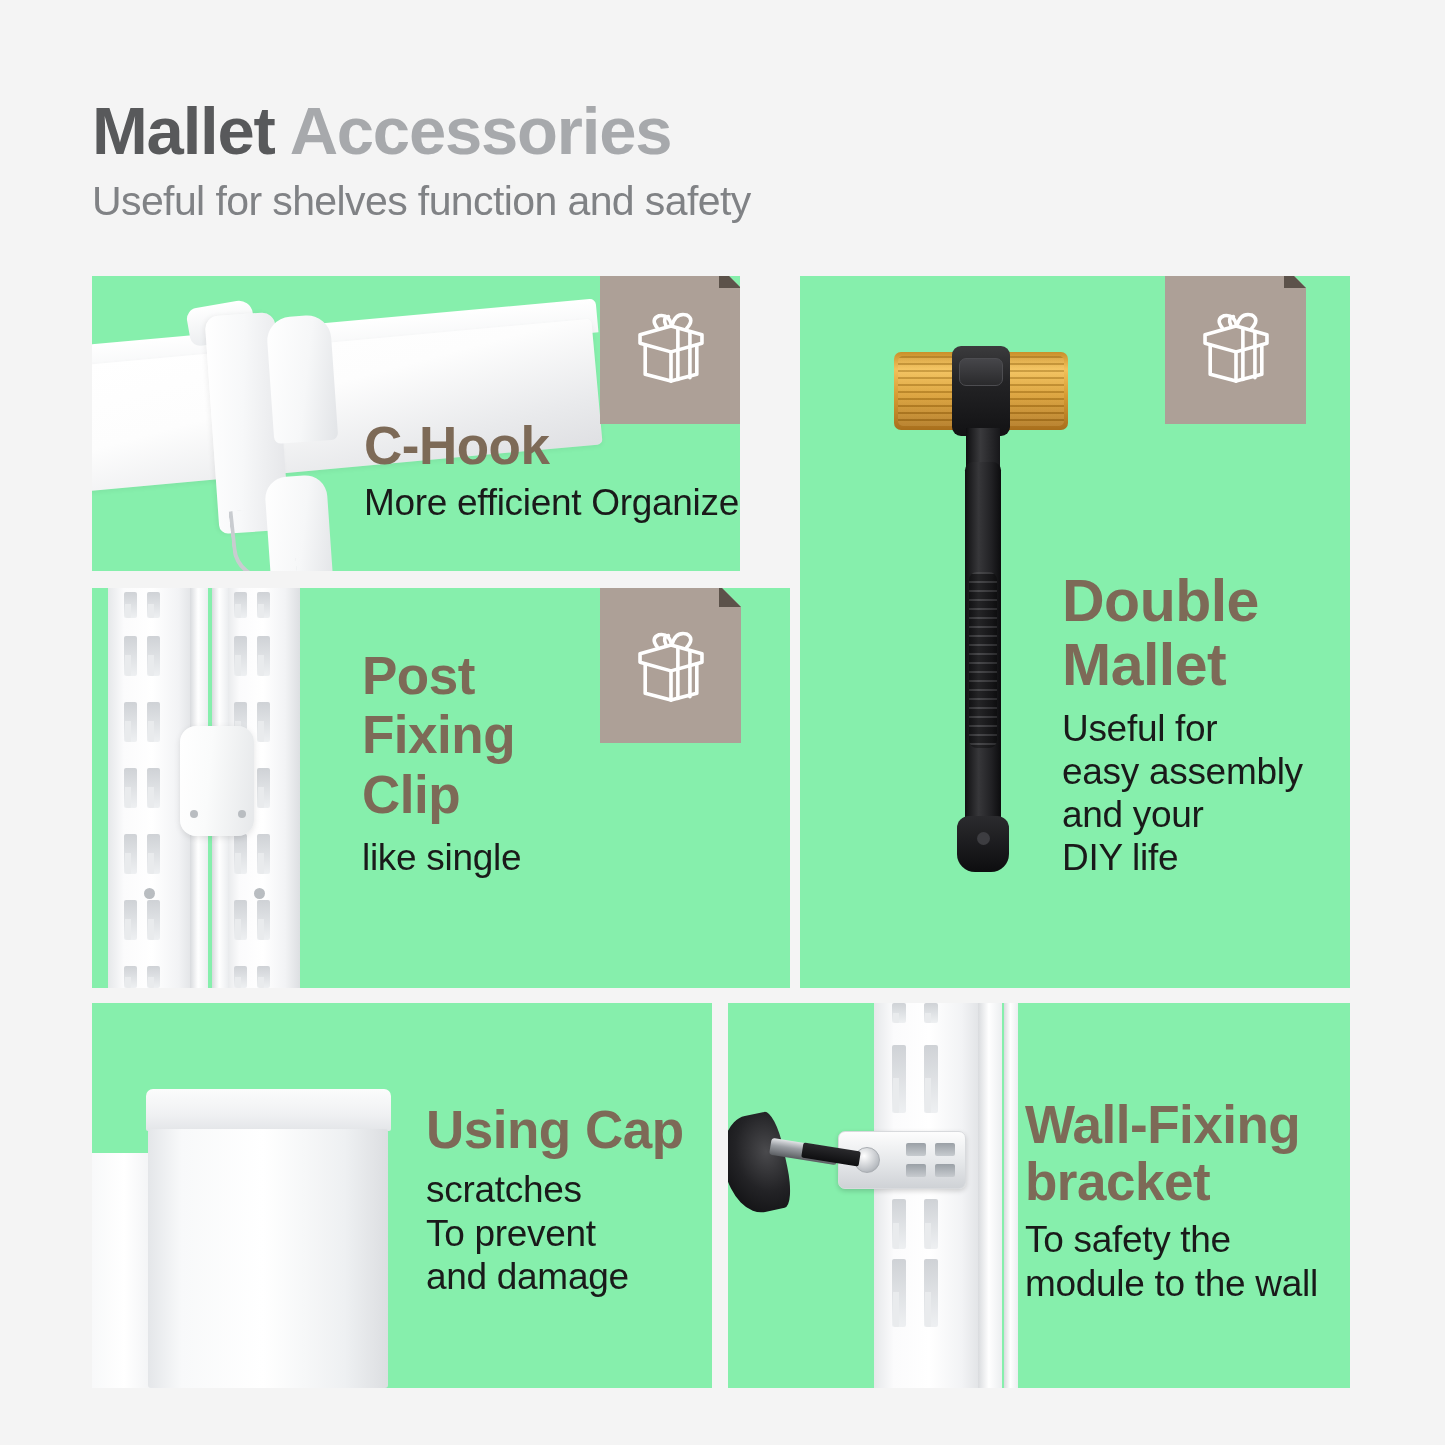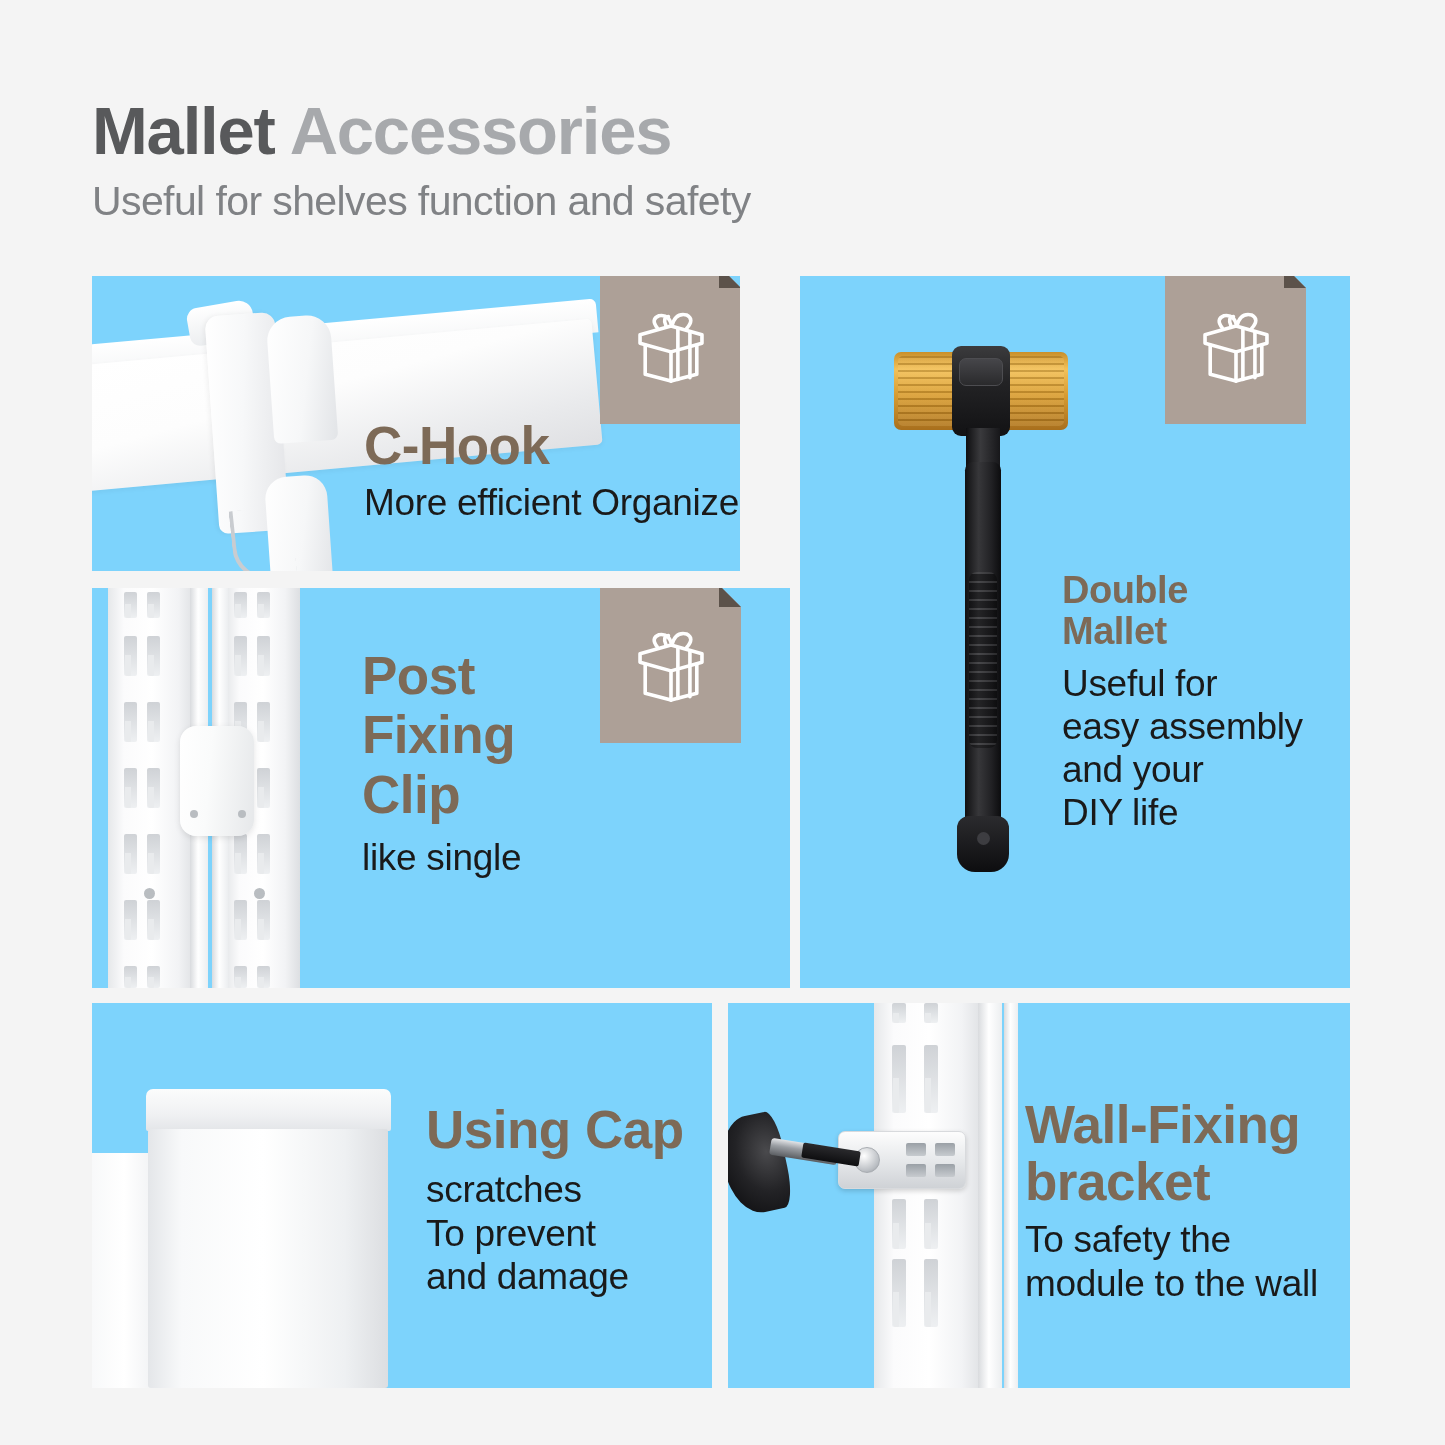--- a/index.html
+++ b/index.html
@@ -27,21 +27,21 @@
     color: #808285;
     line-height: 1.15;
     margin-top: 12px;
     letter-spacing: -0.6px;
     white-space: nowrap;
   }
 
   
   .card {
     position: absolute;
-    background: #7dd3fc;
+    background: #86efac;
     overflow: hidden;
   }
 
   
   .gift-badge {
     position: absolute;
     width: 141px;
     height: 158px;
     z-index: 6;
   }
@@ -354,21 +354,21 @@
         <path d="M58 31 L58 90"></path>
         <path d="M72 35 L72 88"></path>
         <path d="M34 30 Q26 20 36 16 Q48 14 51 28"></path>
         <path d="M51 28 Q55 12 68 15 Q78 20 68 31"></path>
         <path d="M44 27 Q40 18 47 17"></path>
       </g>
     </svg>
   </div>
 
   <div class="txt" style="left:262px; top:294px;">
-    <div class="heading" style="font-size:38px; line-height:1.08;">
+    <div class="heading" style="font-size:59px; line-height:1.08;">
       <div>Double</div>
       <div>Mallet</div>
     </div>
     <div class="body" style="font-size:37px; line-height:1.16; margin-top:11px;">
       <div>Useful for</div>
       <div>easy assembly</div>
       <div>and your</div>
       <div>DIY life</div>
     </div>
   </div>

